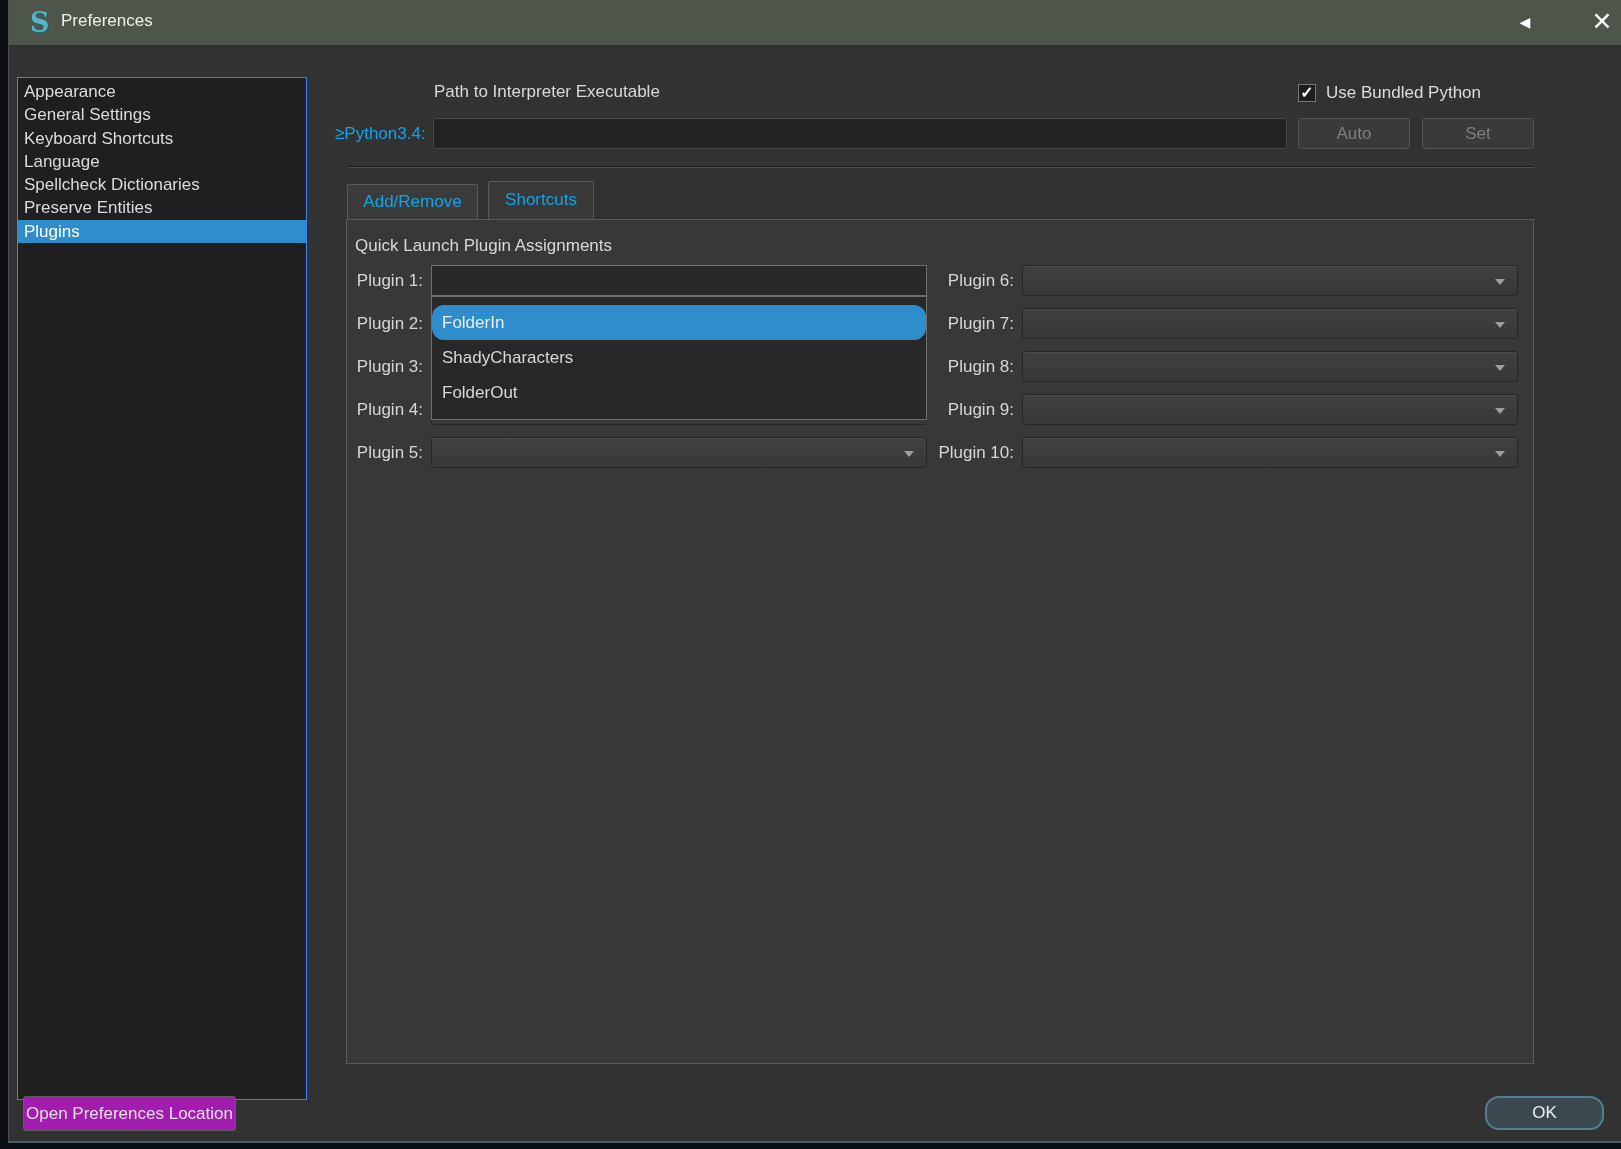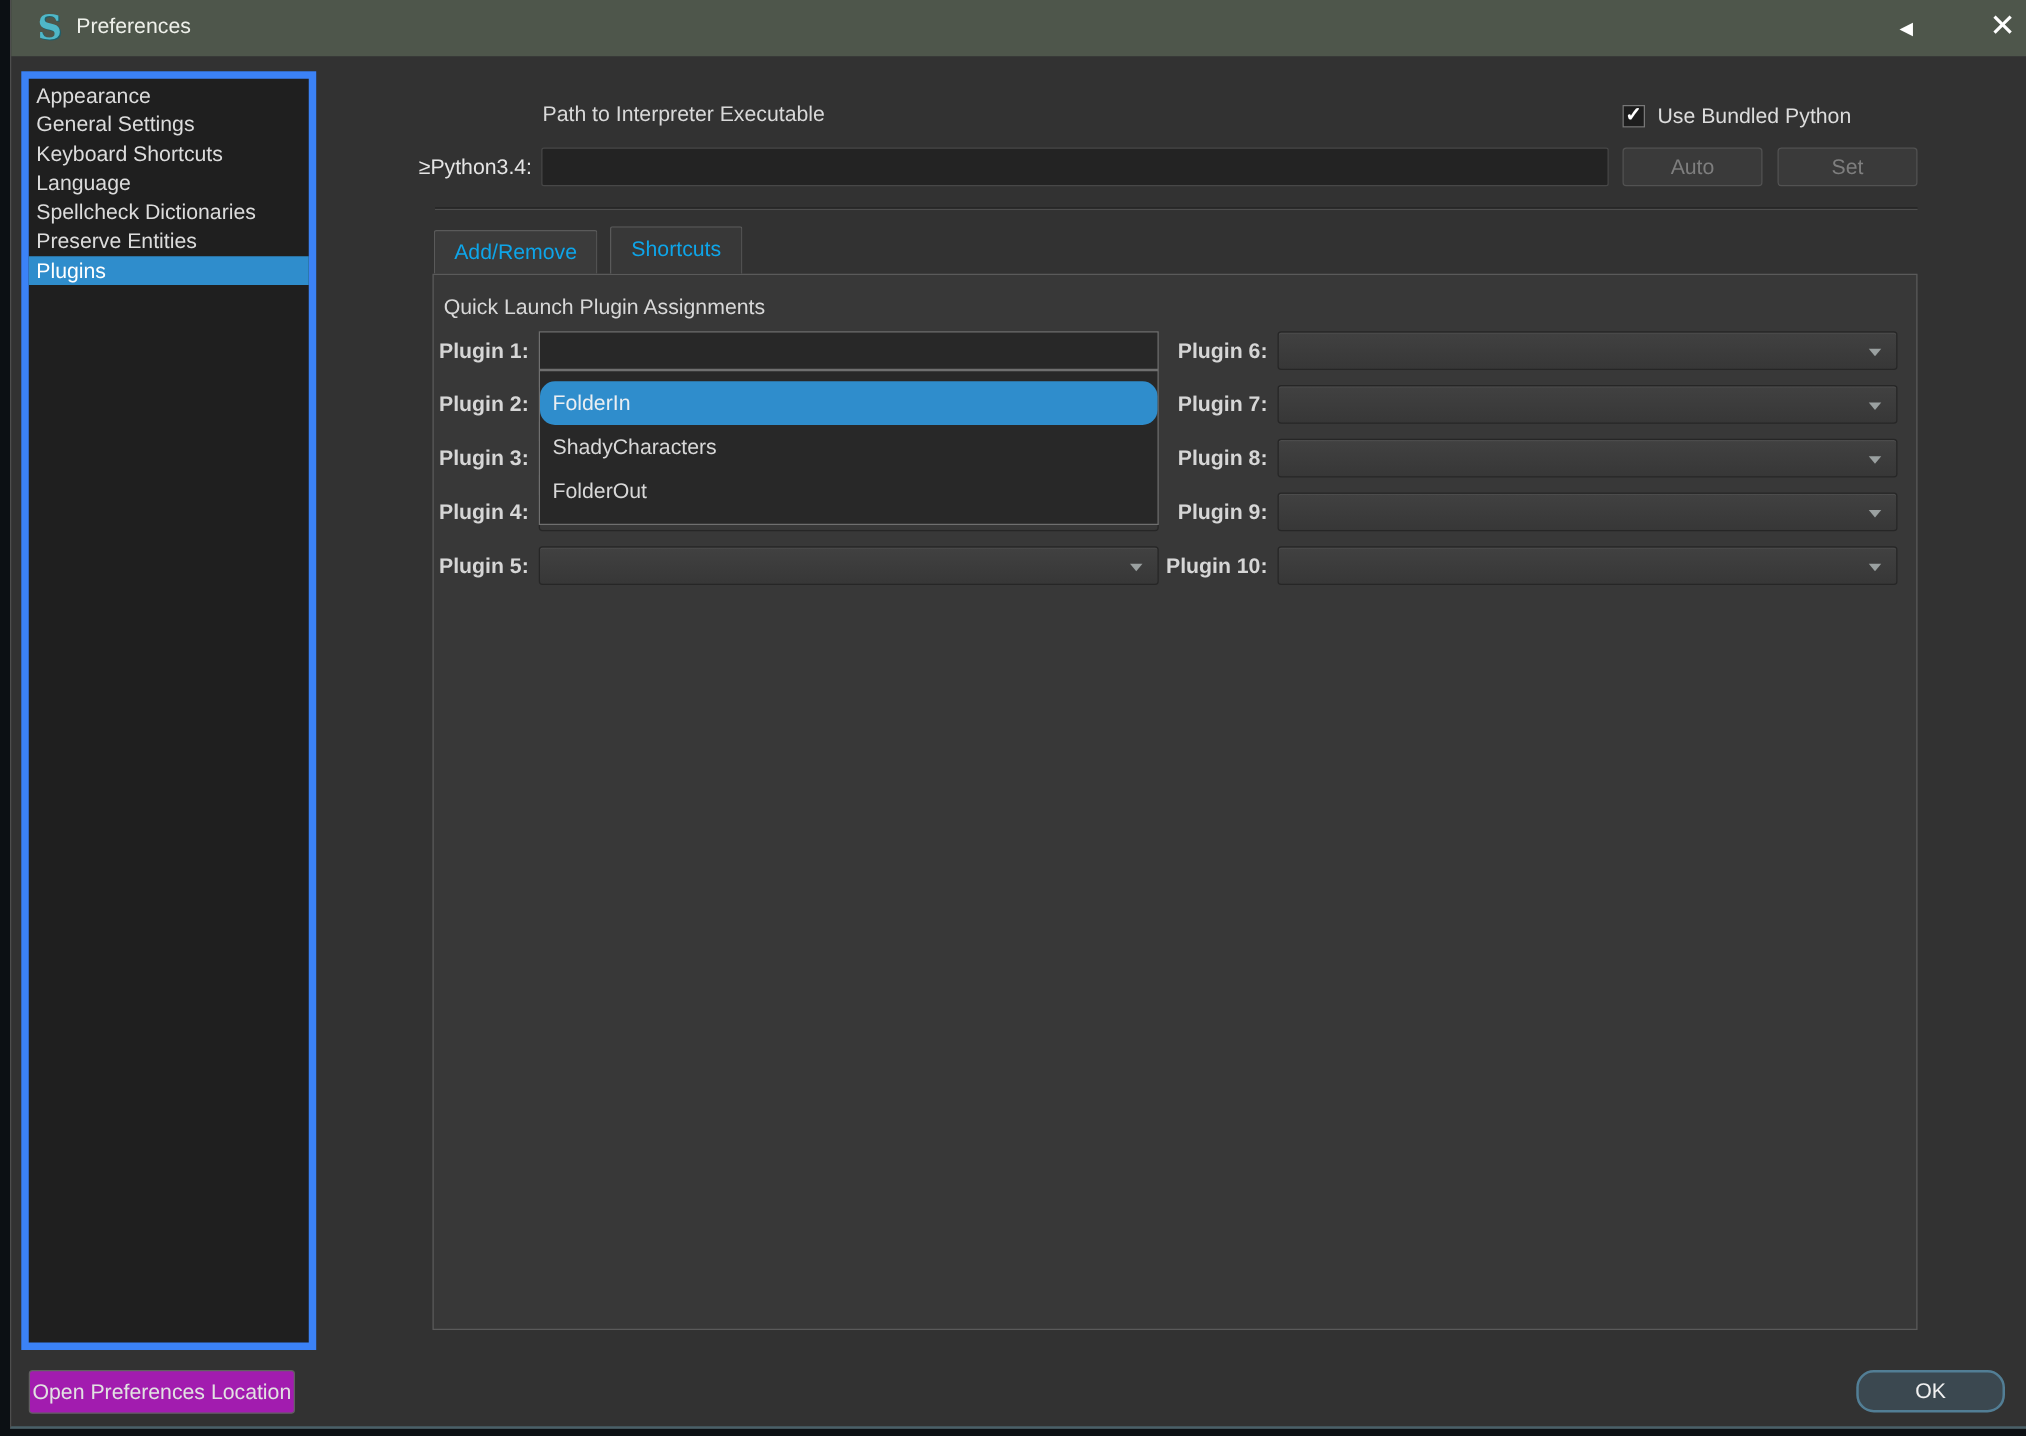--- a/index.html
+++ b/index.html
@@ -20,29 +20,29 @@
     text-shadow:1px 1px 0 #1d5f6b;
   }
   .wtitle { position:absolute; left:52px; top:11px; font-size:17px; color:#eef0ea; }
   .backbtn { position:absolute; left:1498px; top:0; width:36px; height:45px; line-height:45px;
     text-align:center; font-size:14px; color:#ffffff; cursor:default; }
   .closebtn { position:absolute; left:1574px; top:0; width:38px; height:45px; line-height:43px;
     text-align:center; font-size:25px; font-weight:200; color:#ffffff; cursor:default; }
 
   
   .sidebar {
-    position:absolute; left:8px; top:57px; width:236px; height:1023px;
-    background:#1f1f1f; border:6px solid #3b82f6; padding-top:2px;
+    position:absolute; left:8px; top:77px; width:290px; height:1023px;
+    background:#1f1f1f; border:1px solid #3b82f6; padding-top:2px;
   }
   .side-item { height:23.3px; line-height:23.3px; padding-left:6px; font-size:17px; color:#dcdcdc; white-space:nowrap; }
   .side-item.selected { background:var(--accent,#2f8dcc); color:#ffffff; }
 
   
   .section-label { position:absolute; left:425px; top:82px; font-size:17px; color:#d9d9d9; }
-  .py-row-label { position:absolute; left:326px; top:124px; width:95px; font-size:17px; color:#e5e5e5; }
+  .py-row-label { position:absolute; left:326px; top:124px; width:95px; font-size:17px; color:#0ea5e9; }
   .py-input {
     position:absolute; left:424px; top:118px; width:854px; height:31px;
     background:#232323; border:1px solid #474747; border-radius:2px;
     color:#dddddd; font-size:16px; padding:0 8px; font-family:"Liberation Sans", sans-serif; outline:none;
   }
   .btn { font-size:17px; text-align:center; color:#e2e2e2; }
   .btn-auto, .btn-set {
     position:absolute; top:118px; width:112px; height:31px; line-height:29px;
     background:#3a3a3a; border:1px solid #525252; border-radius:3px; color:#7e7e7e;
   }
@@ -64,21 +64,21 @@
   .tab-addremove { left:338px; top:184px; width:131px; height:35px; line-height:33px; }
   .tab-shortcuts { left:479px; top:181px; width:106px; height:38px; line-height:36px; background:#383838; z-index:3; }
 
   
   .pane {
     position:absolute; left:337px; top:219px; width:1188px; height:845px;
     background:#383838; border:1px solid #5a5a5a; z-index:1;
   }
   .group-label { position:absolute; left:8px; top:16px; font-size:17px; color:#d8d8d8; }
 
-  .plugin-row { position:absolute; left:0; width:100%; height:42px;font-weight:bold; }
+  .plugin-row { position:absolute; left:0; width:100%; height:42px; }
   .plugin-label { position:absolute; top:0; height:31px; line-height:31px; font-size:17px; color:#d6d6d6; text-align:right; }
   .plugin-row .plugin-label.colL { left:0; width:76px; }
   .plugin-row .plugin-label.colR { left:545px; width:122px; }
 
   .combo {
     position:absolute; top:0; width:496px; height:31px;
     background:linear-gradient(#414141,#373737);
     border:1px solid #262626; border-radius:3px;
     box-shadow:inset 0 1px 0 rgba(255,255,255,0.06);
   }

